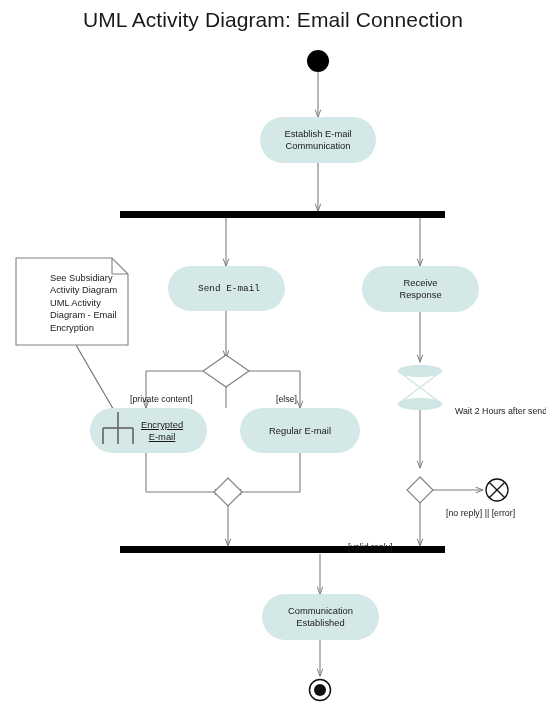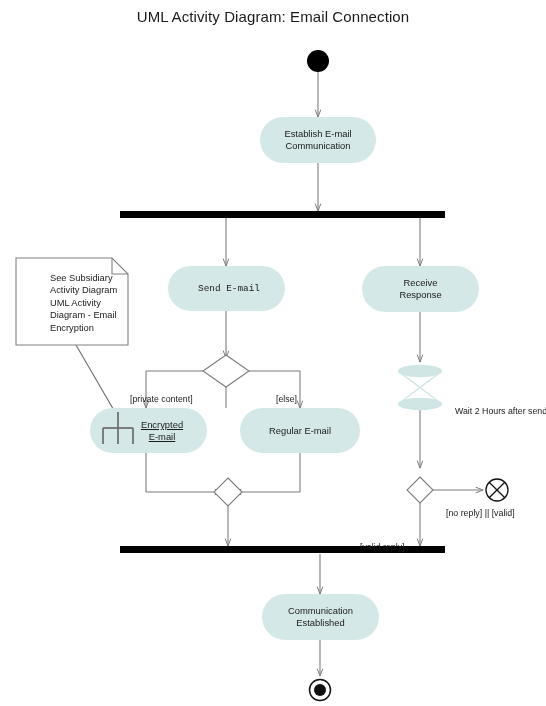--- a/index.html
+++ b/index.html
@@ -1,21 +1,21 @@
 <!DOCTYPE html>
 <html><head>
 <meta charset="utf-8">
 <style>
   html,body{margin:0;padding:0;background:#ffffff;}
   body{width:546px;height:706px;position:relative;overflow:hidden;
        font-family:"Liberation Sans",sans-serif;color:#1a1a1a;}
   #canvas{position:absolute;inset:0;}
   svg{position:absolute;left:0;top:0;}
   .ttl{position:absolute;left:0;top:8px;width:546px;text-align:center;
-       font-size:15px;color:#1a1a1a;letter-spacing:.1px;}
+       font-size:21px;color:#1a1a1a;letter-spacing:.1px;}
   .lbl{position:absolute;font-size:9.4px;color:#1a1a1a;line-height:11.5px;
        text-align:center;white-space:pre-line;}
   .glbl{position:absolute;font-size:8.8px;color:#1a1a1a;line-height:11px;white-space:nowrap;margin-top:44px;}
   .note-txt{position:absolute;font-size:9.3px;line-height:12.4px;color:#1a1a1a;white-space:pre-line;}
 </style>
 </head>
 <body>
 
 <div id="canvas">
 
@@ -123,16 +123,16 @@
   <div class="note-txt" style="left:22px;top:272px;width:104px;margin-left:28px;">See Subsidiary
 Activity Diagram
 UML Activity
 Diagram - Email
 Encryption</div>
 
   <div class="glbl" style="left:130px;top:350px;">[private content]</div>
   <div class="glbl" style="left:276px;top:350px;">[else]</div>
   <div class="glbl" style="left:455px;top:362px;text-align:center;">Wait 2 Hours
 after send</div>
-  <div class="glbl" style="left:446px;top:464px;">[no reply]  || [valid]</div>
-  <div class="glbl" style="left:360px;top:498px;">[valid reply]</div>
+  <div class="glbl" style="left:446px;top:464px;">[no reply]  || [error]</div>
+  <div class="glbl" style="left:348px;top:498px;">[valid reply]</div>
 
 </div>
 
 </body></html>

